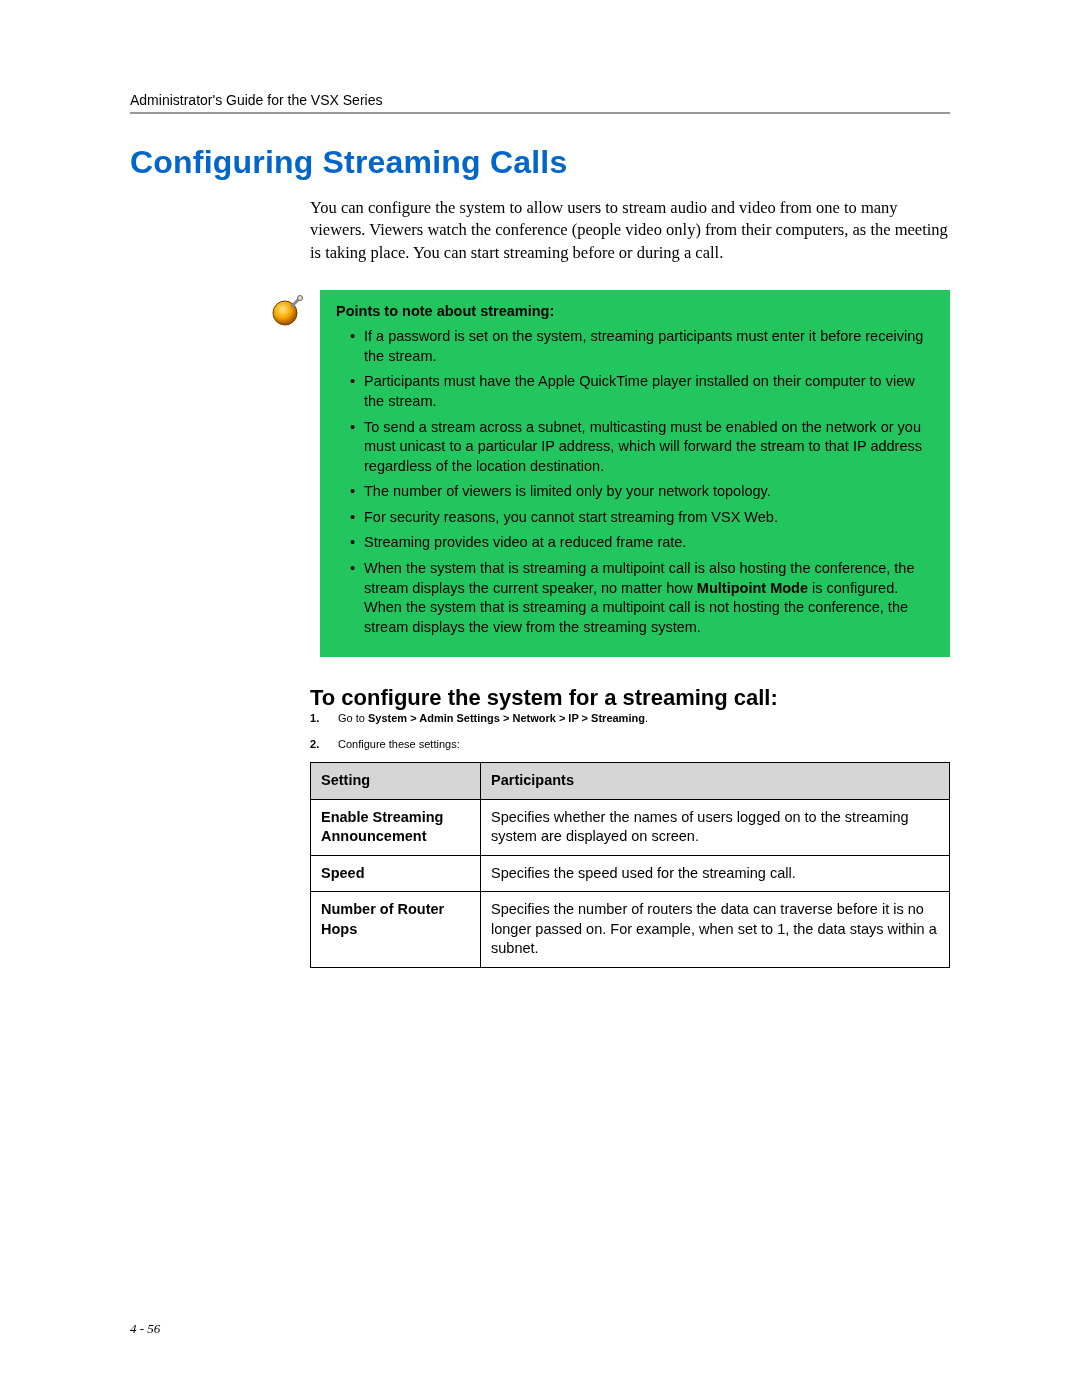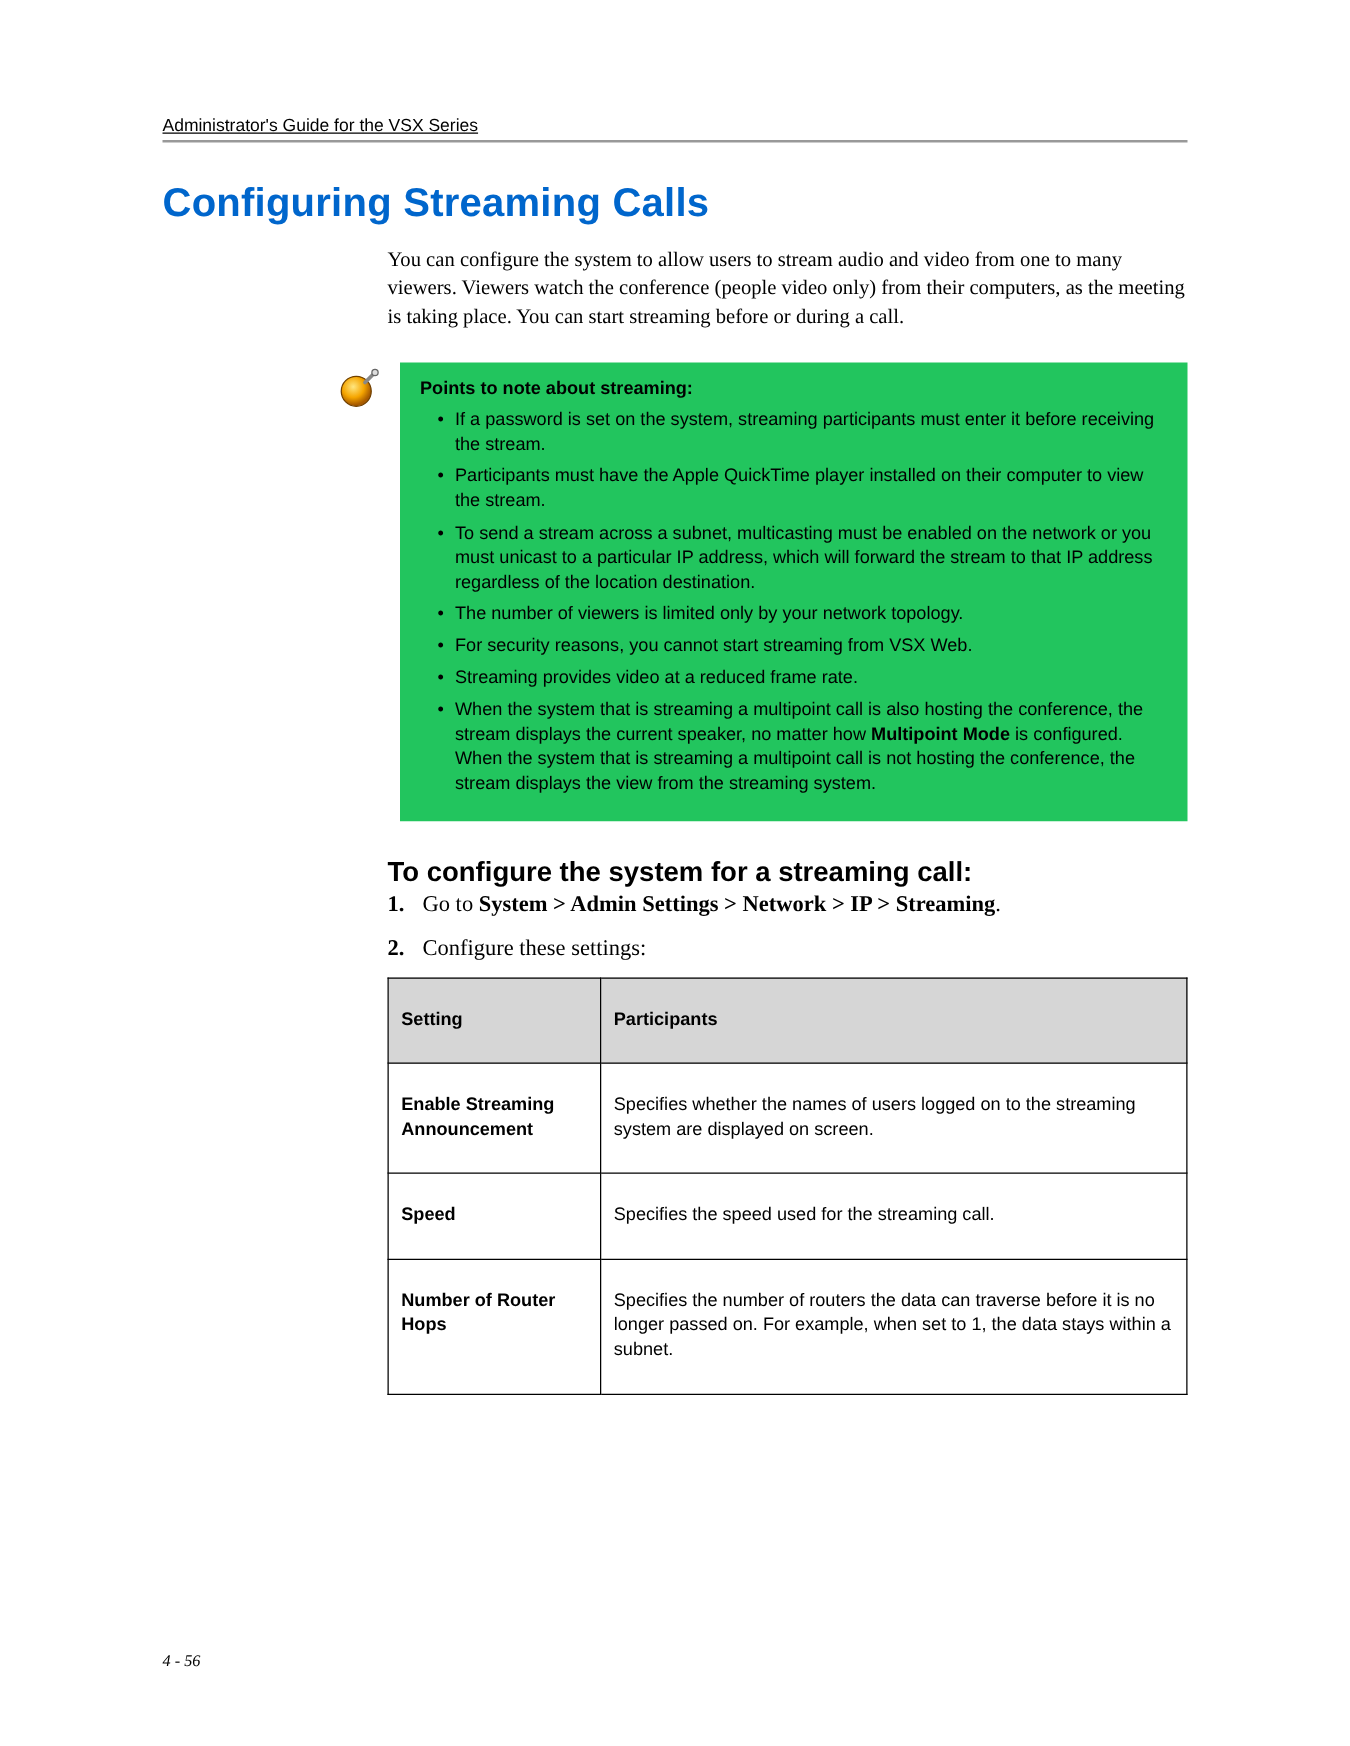--- a/index.html
+++ b/index.html
@@ -12,21 +12,20 @@
     position: relative;
   }
   .page {
     padding: 92px 130px 60px 130px;
   }
   .running-head {
     font-size: 14px;
     font-family: "Arial", sans-serif;
     color: #000;
     margin-bottom: 4px;
-    text-decoration: underline;
   }
   .head-rule {
     border: none;
     border-top: 2px solid #999;
     margin-bottom: 30px;
   }
   .h1 {
     font-family: "Arial Narrow", Arial, sans-serif;
     font-weight: bold;
     color: #0066cc;
@@ -82,22 +81,22 @@
   }
   .proc-head {
     font-family: "Arial Narrow", Arial, sans-serif;
     font-weight: bold;
     font-size: 22px;
     margin-left: 180px;
     margin-bottom: 0;
   }
   .steps {
     margin-left: 180px;
-    font-family: Liberation Serif, serif;
-    font-size: 18px;
+    font-family: Liberation Sans, sans-serif;
+    font-size: 11px;
     list-style: none;
     counter-reset: step;
   }
   .steps li {
     counter-increment: step;
     position: relative;
     padding-left: 28px;
     margin-bottom: 10px;
     line-height: 1.4;
   }
@@ -110,21 +109,21 @@
   .bold { font-weight: bold; }
   .settings-table {
     margin-left: 180px;
     margin-top: 10px;
     border-collapse: collapse;
     width: 640px;
     font-size: 14.5px;
   }
   .settings-table th, .settings-table td {
     border: 1px solid #000;
-    padding: 24px 10px;
+    padding: 8px 10px;
     text-align: left;
     vertical-align: top;
     line-height: 1.35;
   }
   .settings-table th {
     background: #d6d6d6;
     font-weight: bold;
   }
   .settings-table td.setting-name {
     font-weight: bold;

